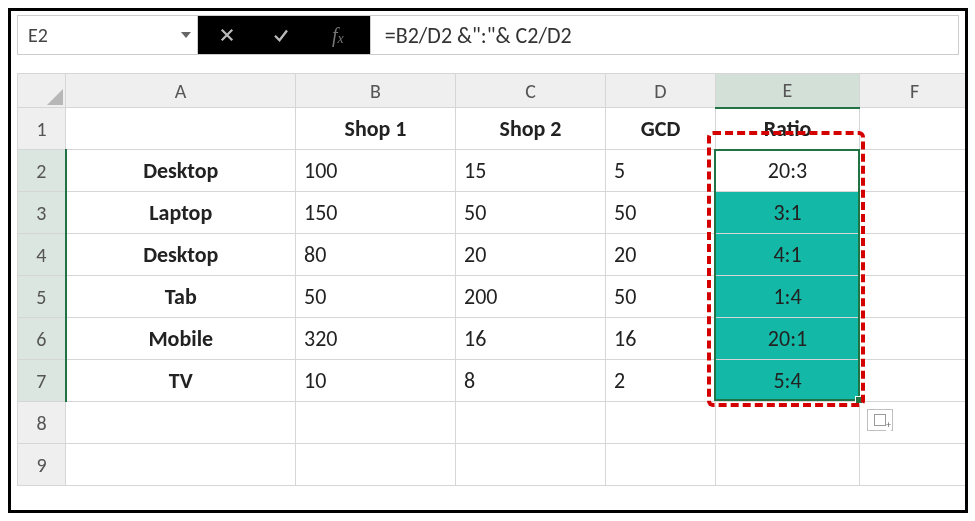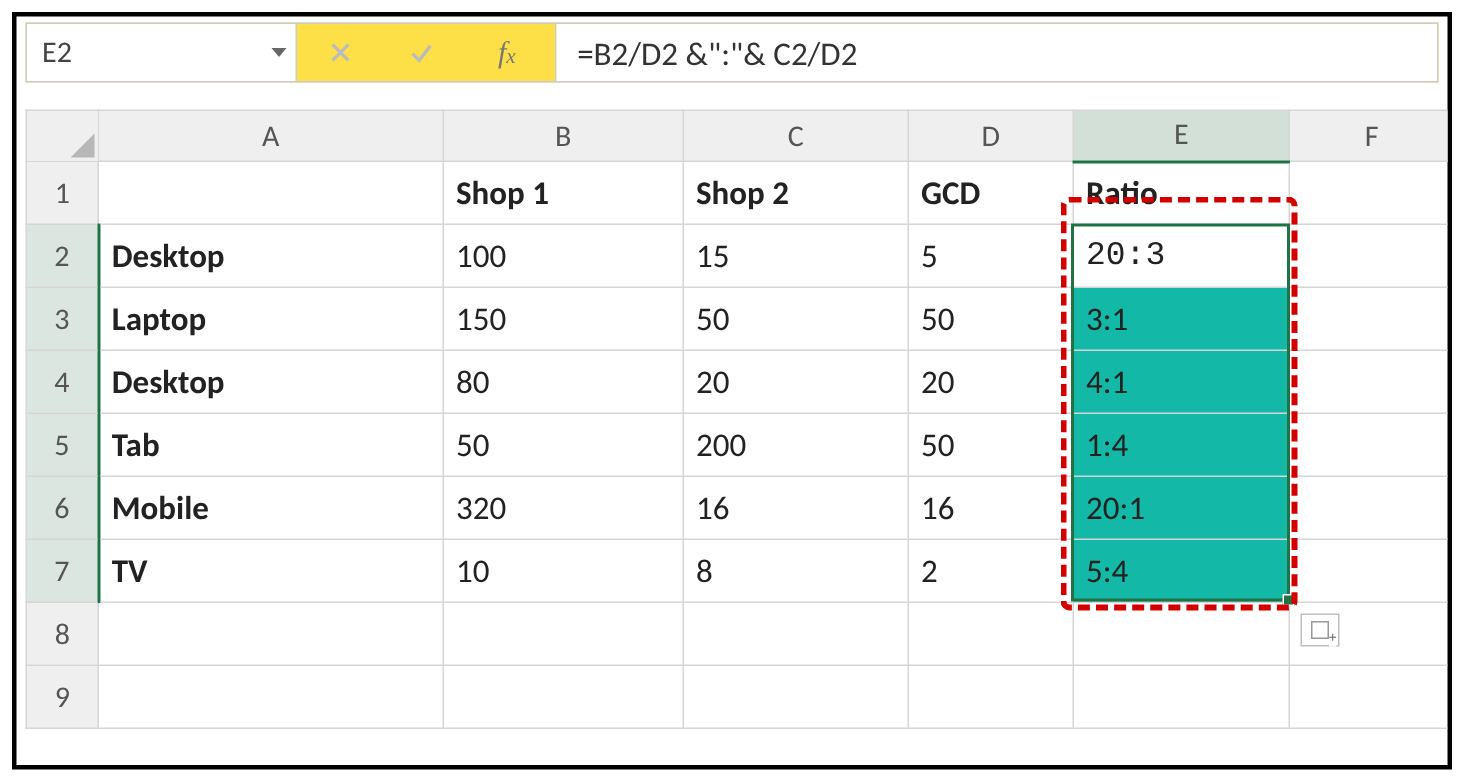--- a/index.html
+++ b/index.html
@@ -16,21 +16,21 @@
     position: relative;
     overflow: hidden;
   }
   .inner-wrap {
     padding: 4px 6px;
   }
   .formula-bar-row {
     display: flex;
     align-items: stretch;
     height: 40px;
-    background: #fde047;
+    background: #000000;
     border: 1px solid #ccc;
     margin-bottom: 18px;
   }
   .name-box {
     width: 180px;
     background: #fff;
     border-right: 1px solid #ccc;
     display: flex;
     align-items: center;
     padding: 0 10px;
@@ -124,21 +124,21 @@
     border-left: 16px solid transparent;
     border-bottom: 16px solid #b7b7b7;
   }
   .col-A { width: 230px; }
   .col-B { width: 160px; }
   .col-C { width: 150px; }
   .col-D { width: 110px; }
   .col-E { width: 144px; }
   .col-F { width: 110px; }
   .bold { font-weight: bold; }
-  .tl { text-align: left; }
+  .tl { text-align: center; }
   .tr { }
   .sel { background: #14b8a6; }
   th.hdr-E { background: #d2e0d7; border-bottom: 2px solid #217346; }
   td.rowhdr.selrow { background: #dbe6e0; border-right: 2px solid #217346; }
   .highlight-box {
     position: absolute;
     border: 4px dashed #d40000;
     border-radius: 6px;
     pointer-events: none;
   }
@@ -169,21 +169,21 @@
     border: 2px solid #217346;
     pointer-events: none;
   }
   .sel-handle {
     position: absolute;
     width: 8px; height: 8px;
     background: #217346;
     border: 1px solid #fff;
   }
   
-  .active-cell { background: #fff !important; font-family: Liberation Mono, monospace; }
+  .active-cell { background: #fff !important; }
 </style>
 </head>
 <body>
 
 <div class="outer-frame">
   <div class="inner-wrap">
 
     <div class="formula-bar-row">
       <div class="name-box">
         <span>E2</span>

